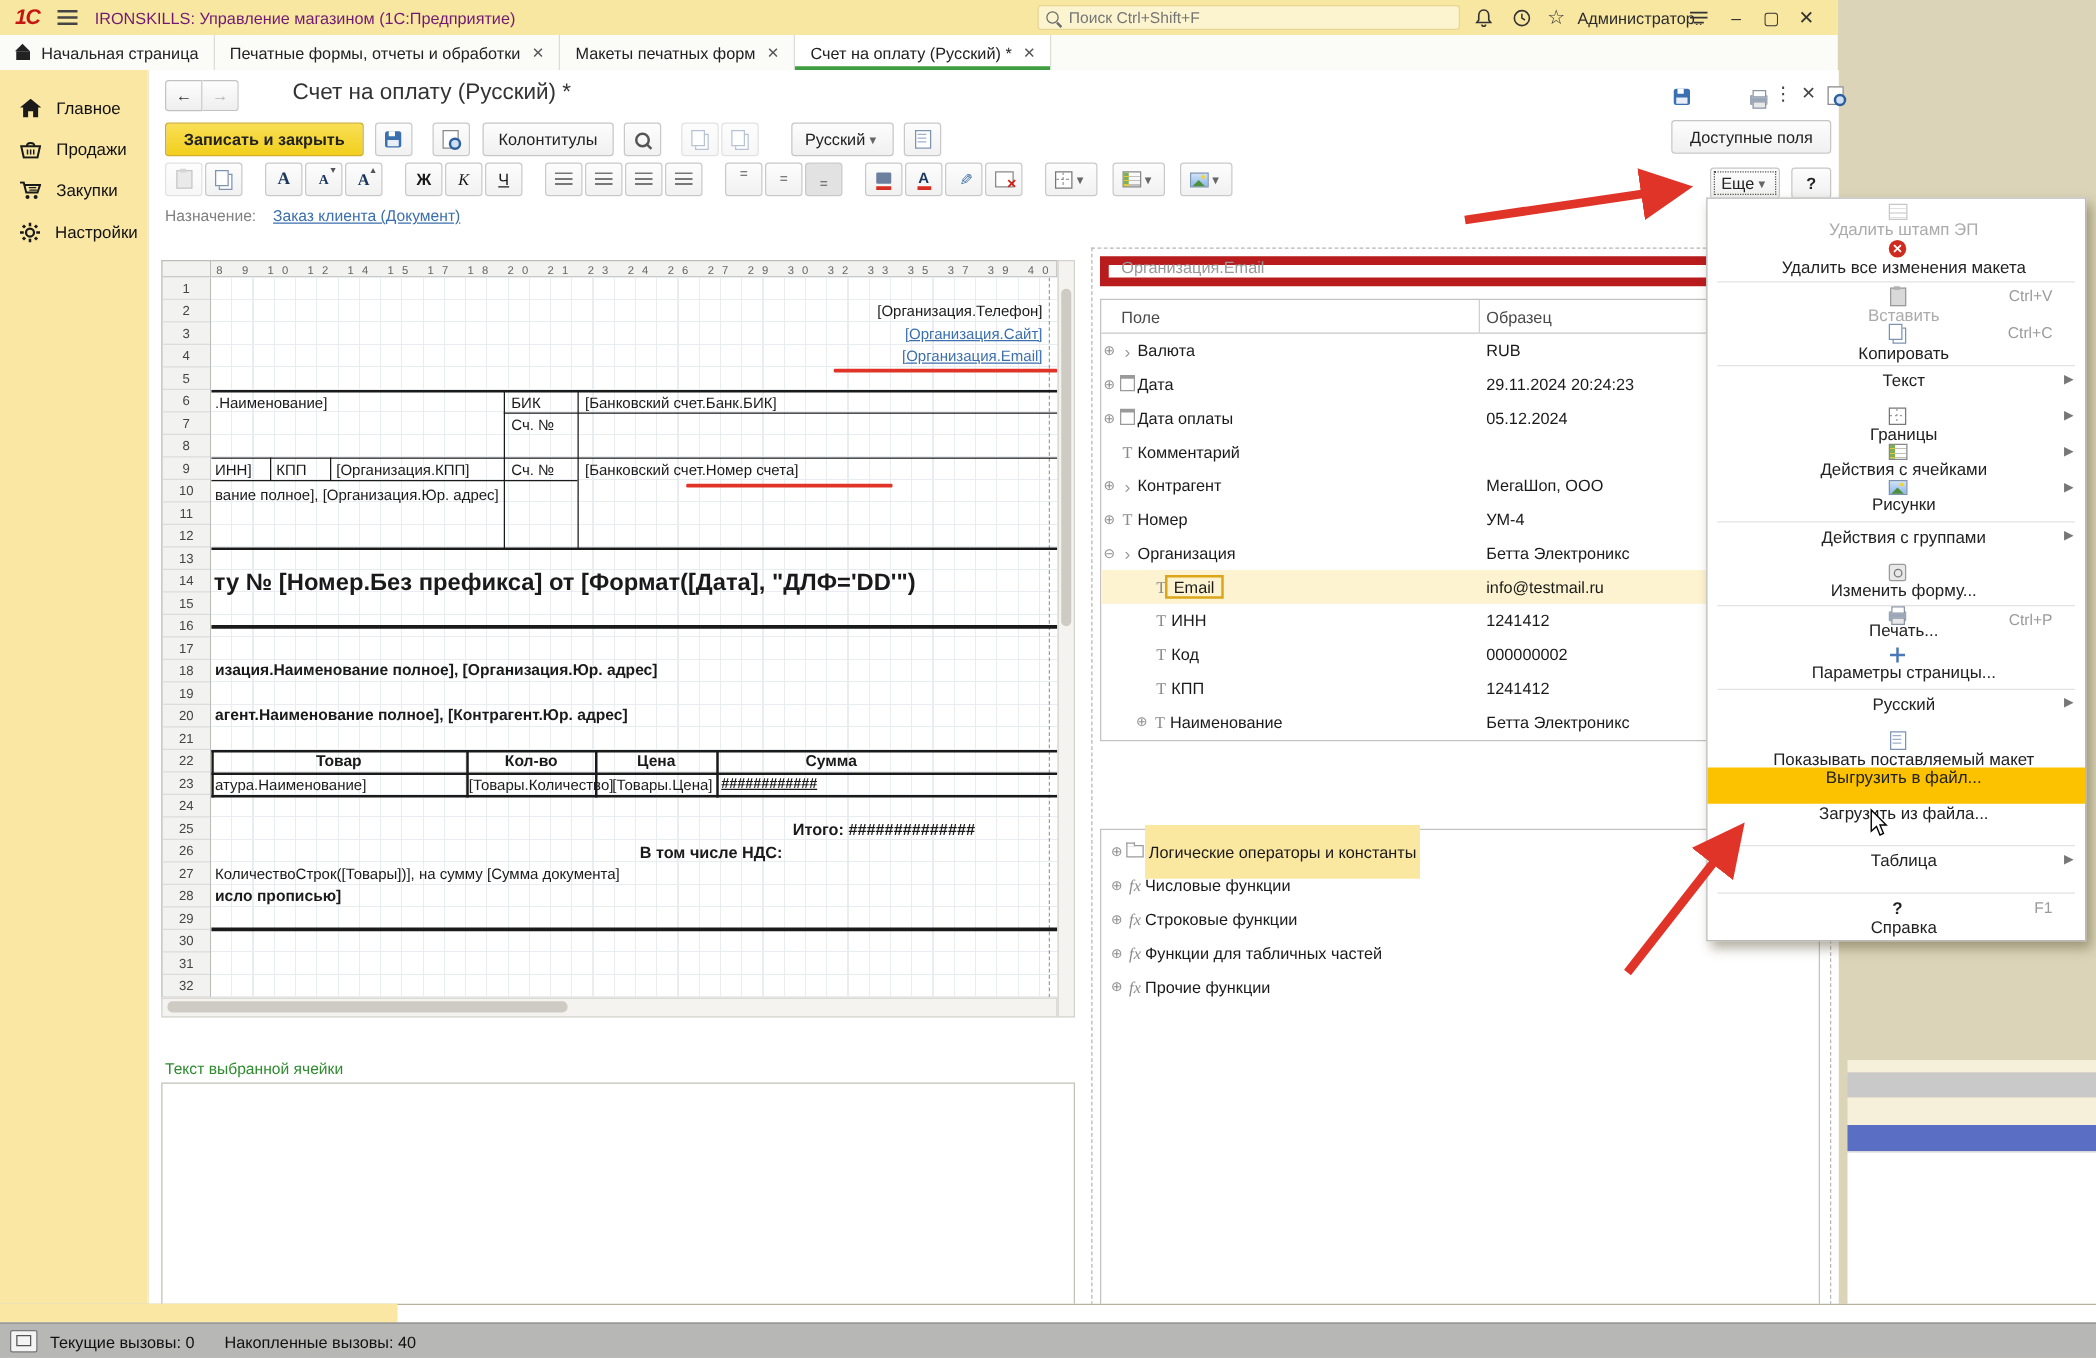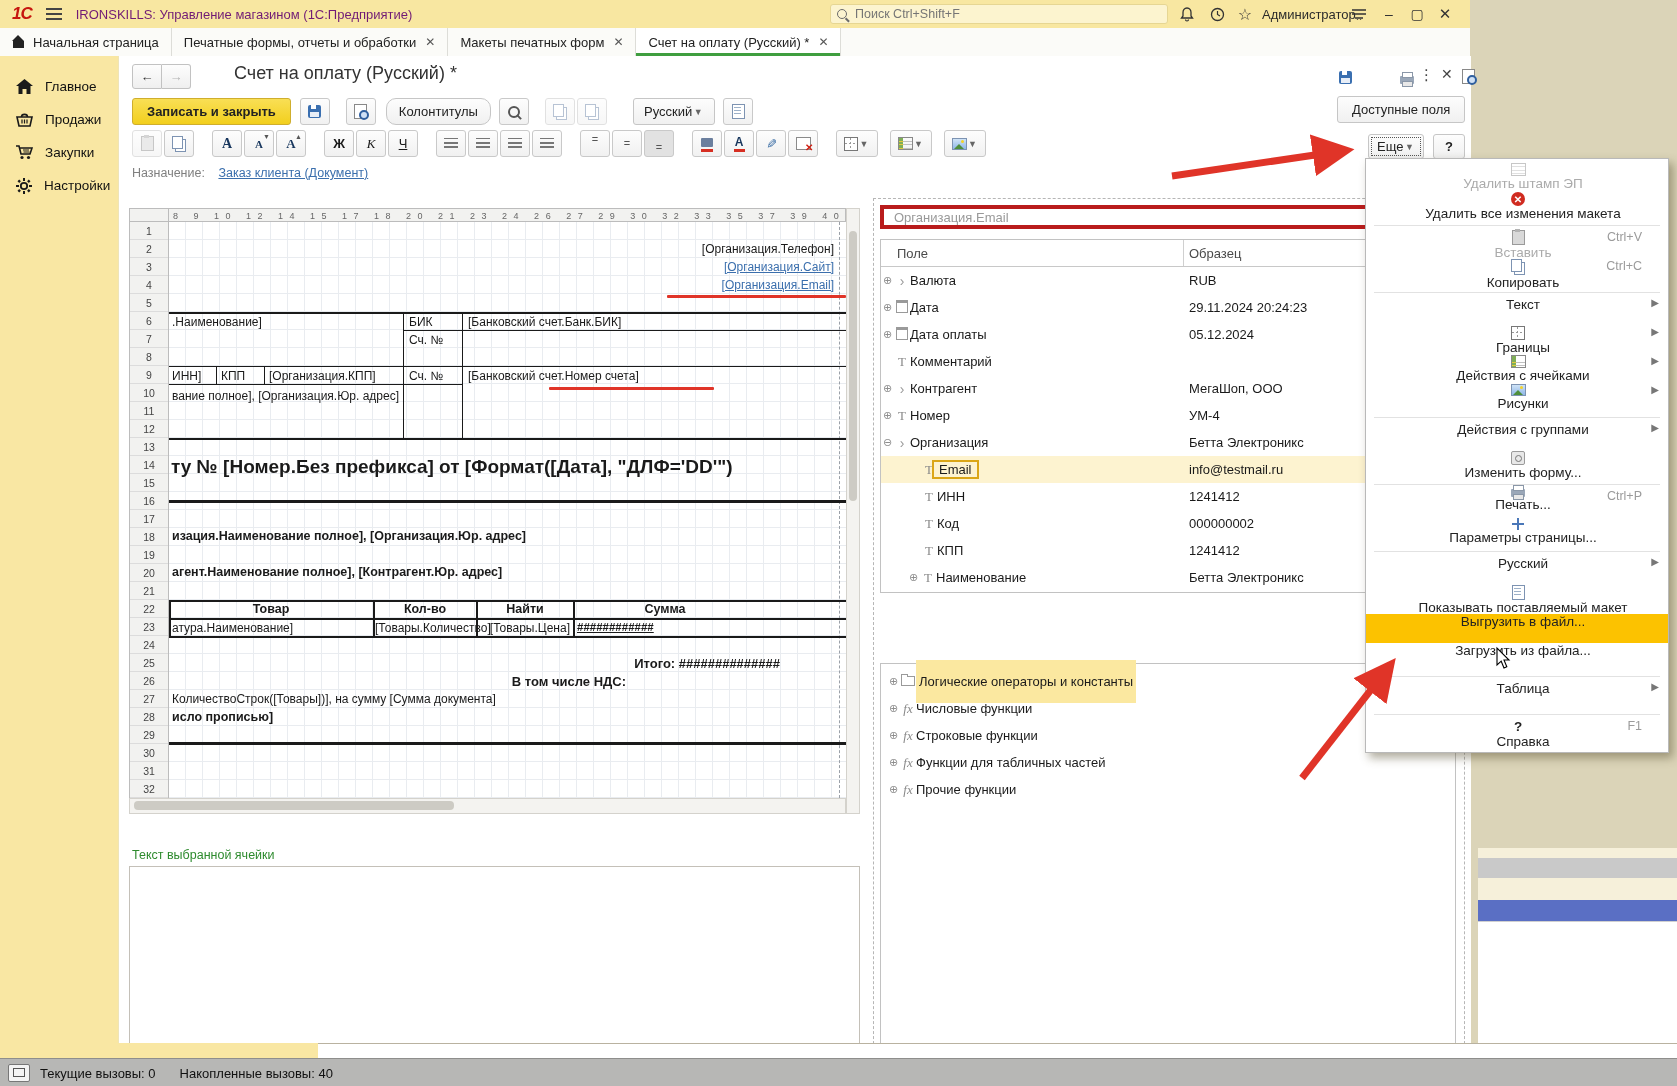--- a/index.html
+++ b/index.html
@@ -102,21 +102,21 @@
   .ctb{font-weight:bold;font-size:12.5px;}
   .blink{color:#3b6fad;text-decoration:underline;}
   .redline{position:absolute;height:3px;background:#e03428;border-radius:1px;}
   .dashv{position:absolute;width:0;border-left:1px dashed #9aa0a8;}
   .vscroll{position:absolute;left:717px;top:0;width:14px;height:606px;background:#f4f3f0;border:1px solid #d4d2cc;box-sizing:border-box;}
   .vthumb{position:absolute;left:2px;top:22px;width:8px;height:270px;background:#cdcbc4;border-radius:4px;}
   .hscroll{position:absolute;left:0;top:590px;width:717px;height:16px;background:#f4f3f0;border:1px solid #d4d2cc;box-sizing:border-box;}
   .hthumb{position:absolute;left:4px;top:2px;width:320px;height:9px;background:#cdcbc4;border-radius:4px;}
   
   .fpanel{left:754px;top:142px;width:590px;height:869px;border:1px dashed #b6b6b6;}
-  .finput{position:absolute;left:6px;width:576px;height:24px;border:4px solid #b91c1c;display:flex;align-items:center;padding-left:8px;box-sizing:border-box;}
+  .finput{position:absolute;left:6px;width:576px;height:24px;border:7px solid #b91c1c;display:flex;align-items:flex-end;padding-left:8px;box-sizing:border-box;}
   .finput input{border:none;outline:none;width:100%;font-size:13px;font-family:"Liberation Sans",sans-serif;background:transparent;}
   .gray input{color:#999;}
   .ftable{position:absolute;left:6px;top:40px;width:576px;height:354px;border:1px solid #c2c2c2;box-sizing:border-box;overflow:hidden;background:#fff;}
   .fhead{height:26px;border-bottom:1px solid #c8c8c8;display:flex;align-items:center;color:#4a4a4a;}
   .fdiv{position:absolute;left:302px;top:0;width:1px;height:26px;background:#d0d0d0;}
   .frow{height:27px;display:flex;align-items:center;font-size:13px;position:relative;}
   .frow.sel{background:#fdf3d0;}
   .fexp{width:13px;text-align:center;color:#8e8e8e;font-size:11px;font-family:"DejaVu Sans",sans-serif;flex:none;}
   .ftyp{width:16px;text-align:center;color:#8e8e8e;flex:none;}
   .chev{font-size:14px;color:#9a9a9a;}
@@ -280,21 +280,21 @@
     <div class="abs" style="left:13px;top:42px;display:flex;align-items:center;">
       <span class="btn btn-yel" style="height:25px;padding:0 14px;margin-right:9px;">Записать и закрыть</span>
       <span class="tb">
           <span class="i-floppy"></span>
         </span>
       <span style="width:14px;"></span>
       <span class="tb">
           <span class="i-prev"></span>
         </span>
       <span style="width:8px;"></span>
-      <span class="btn" style="height:25px;padding:0 12px;border-radius:10px;">Колонтитулы</span>
+      <span class="btn" style="height:25px;padding:0 12px;">Колонтитулы</span>
       <span style="width:8px;"></span>
       <span class="tb">
           <span class="i-mag"></span>
         </span>
       <span style="width:14px;"></span>
       <span class="tb dis">
           <span class="i-copy"></span>
         </span>
       <span class="tb dis">
           <span class="i-copy"></span>
@@ -485,21 +485,21 @@
 
         <div class="ln" style="left:0;top:378px;width:677px;height:2px;"></div>
         <div class="ln" style="left:0;top:396px;width:677px;height:1.5px;"></div>
         <div class="ln" style="left:0;top:414px;width:677px;height:2px;"></div>
         <div class="ln" style="left:0;top:378px;width:1.5px;height:38px;"></div>
         <div class="ln" style="left:204px;top:378px;width:1.5px;height:38px;"></div>
         <div class="ln" style="left:307px;top:378px;width:1.5px;height:38px;"></div>
         <div class="ln" style="left:404px;top:378px;width:1.5px;height:38px;"></div>
         <div class="ct ctb" style="left:0;top:380px;width:204px;text-align:center;">Товар</div>
         <div class="ct ctb" style="left:206px;top:380px;width:100px;text-align:center;">Кол-во</div>
-        <div class="ct ctb" style="left:309px;top:380px;width:94px;text-align:center;">Найти</div>
+        <div class="ct ctb" style="left:309px;top:380px;width:94px;text-align:center;">Цена</div>
         <div class="ct ctb" style="left:406px;top:380px;width:180px;text-align:center;">Сумма</div>
         <div class="ct" style="left:3px;top:399px;">атура.Наименование]</div>
         <div class="ct" style="left:206px;top:399px;width:96px;text-align:right;">[Товары.Количество]</div>
         <div class="ct" style="left:309px;top:399px;width:92px;text-align:right;">[Товары.Цена]</div>
         <div class="ct ctb" style="left:408px;top:399px;font-size:11.5px;text-decoration:underline;">############</div>
 
         <div class="ct ctb" style="right:66px;top:434px;font-size:13px;">Итого: ##############</div>
         <div class="ct ctb" style="right:220px;top:452px;font-size:13px;">В том числе НДС:</div>
         <div class="ct" style="left:3px;top:470px;">КоличествоСтрок([Товары])], на сумму [Сумма документа]</div>
         <div class="ct ctb" style="left:3px;top:488px;">исло прописью]</div>

